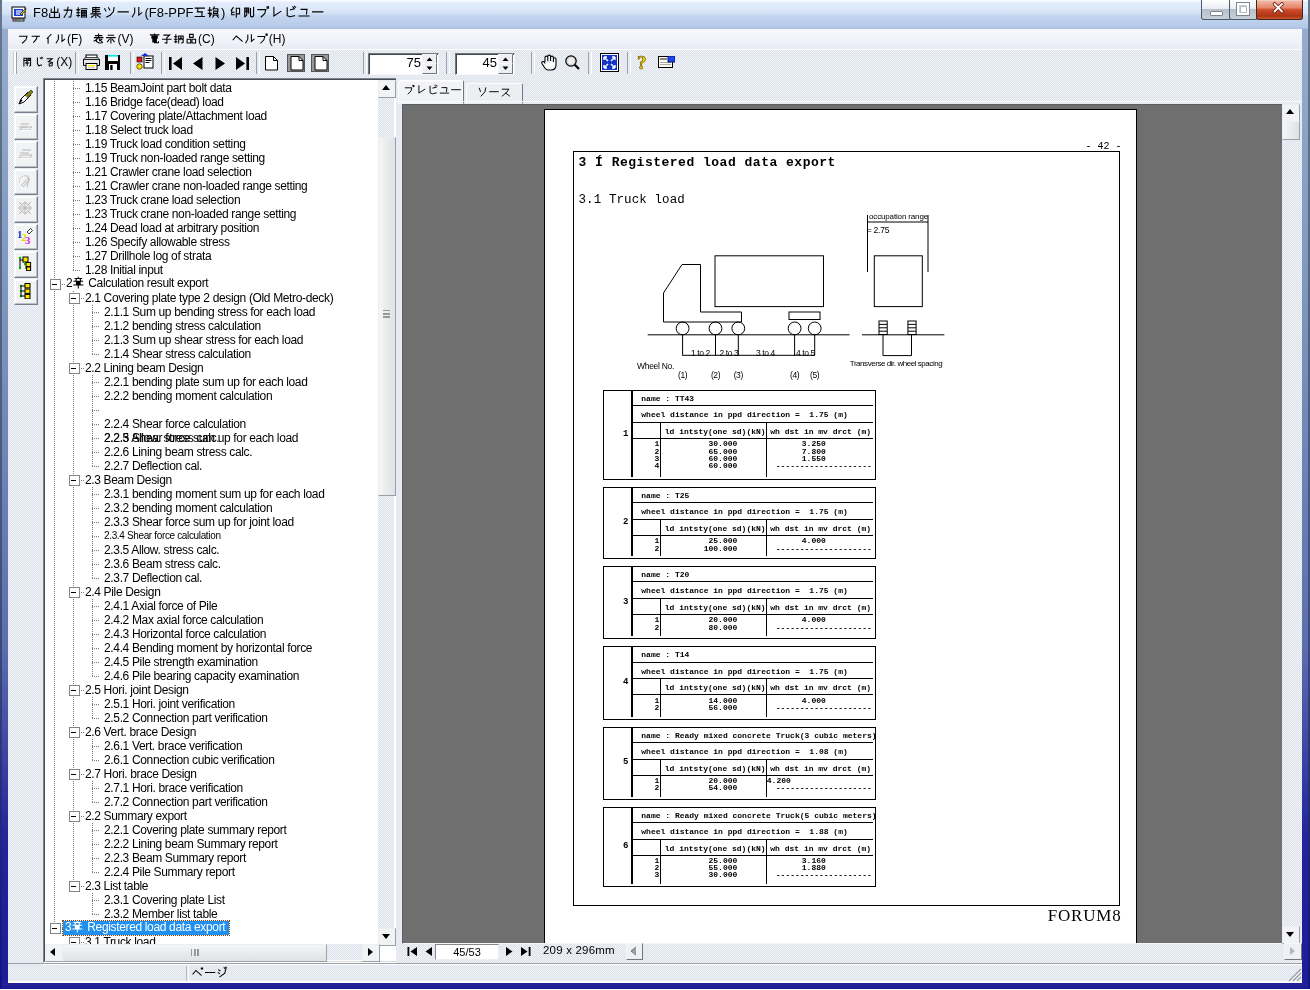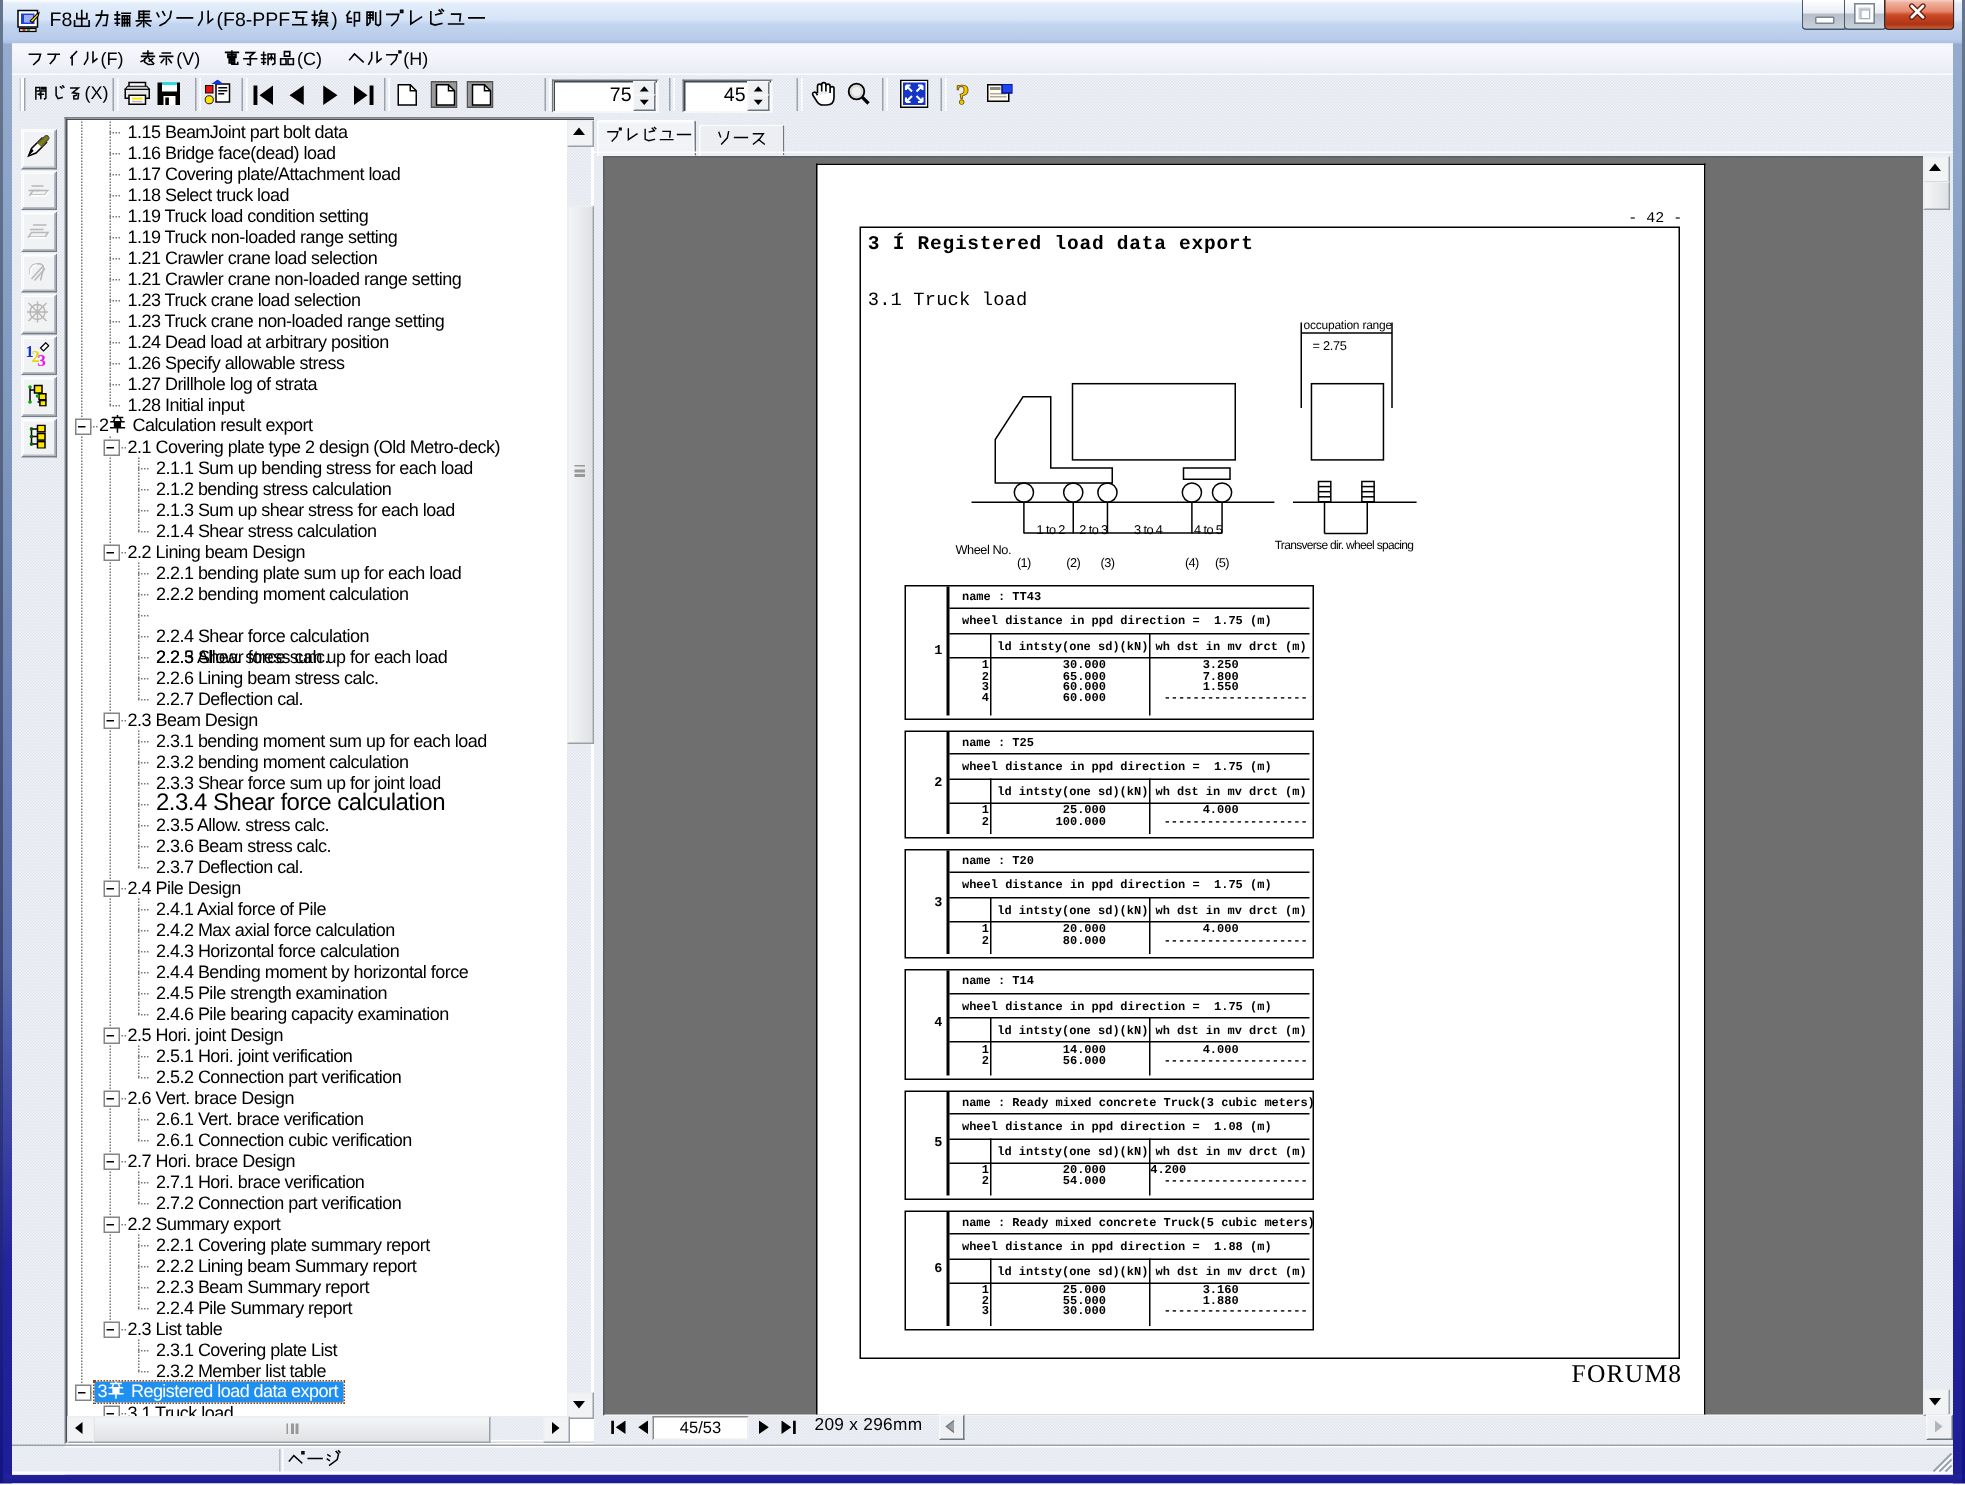--- a/index.html
+++ b/index.html
@@ -411,21 +411,21 @@
         <div style="position:absolute;left:1.5px;top:3.5px;width:5px;height:1px;background:#000;"></div>
       </div>
       <div style="position:absolute;left:85px;top:472.5px;height:14px;font-size:12px;line-height:14px;letter-spacing:-0.35px;white-space:nowrap;"><span style="white-space:pre">2.3 Beam Design</span></div>
       <div style="position:absolute;left:91.5px;top:493.5px;width:7.5px;height:1px;border-top:1px dotted #777;"></div>
       <div style="position:absolute;left:104px;top:486.5px;height:14px;font-size:12px;line-height:14px;letter-spacing:-0.35px;white-space:nowrap;"><span style="white-space:pre">2.3.1 bending moment sum up for each load</span></div>
       <div style="position:absolute;left:91.5px;top:507.5px;width:7.5px;height:1px;border-top:1px dotted #777;"></div>
       <div style="position:absolute;left:104px;top:500.5px;height:14px;font-size:12px;line-height:14px;letter-spacing:-0.35px;white-space:nowrap;"><span style="white-space:pre">2.3.2 bending moment calculation</span></div>
       <div style="position:absolute;left:91.5px;top:521.5px;width:7.5px;height:1px;border-top:1px dotted #777;"></div>
       <div style="position:absolute;left:104px;top:514.5px;height:14px;font-size:12px;line-height:14px;letter-spacing:-0.35px;white-space:nowrap;"><span style="white-space:pre">2.3.3 Shear force sum up for joint load</span></div>
       <div style="position:absolute;left:91.5px;top:535.5px;width:7.5px;height:1px;border-top:1px dotted #777;"></div>
-      <div style="position:absolute;left:104px;top:528.5px;height:14px;font-size:16px;line-height:14px;letter-spacing:-0.35px;white-space:nowrap;"><span style="white-space:pre">2.3.4 Shear force calculation</span></div>
+      <div style="position:absolute;left:104px;top:528.5px;height:14px;font-size:10px;line-height:14px;letter-spacing:-0.35px;white-space:nowrap;"><span style="white-space:pre">2.3.4 Shear force calculation</span></div>
       <div style="position:absolute;left:91.5px;top:549.5px;width:7.5px;height:1px;border-top:1px dotted #777;"></div>
       <div style="position:absolute;left:104px;top:542.5px;height:14px;font-size:12px;line-height:14px;letter-spacing:-0.35px;white-space:nowrap;"><span style="white-space:pre">2.3.5 Allow. stress calc.</span></div>
       <div style="position:absolute;left:91.5px;top:563.5px;width:7.5px;height:1px;border-top:1px dotted #777;"></div>
       <div style="position:absolute;left:104px;top:556.5px;height:14px;font-size:12px;line-height:14px;letter-spacing:-0.35px;white-space:nowrap;"><span style="white-space:pre">2.3.6 Beam stress calc.</span></div>
       <div style="position:absolute;left:91.5px;top:577.5px;width:7.5px;height:1px;border-top:1px dotted #777;"></div>
       <div style="position:absolute;left:104px;top:570.5px;height:14px;font-size:12px;line-height:14px;letter-spacing:-0.35px;white-space:nowrap;"><span style="white-space:pre">2.3.7 Deflection cal.</span></div>
       <div style="position:absolute;left:78px;top:591.5px;width:6px;height:1px;border-top:1px dotted #777;"></div>
       <div style="position:absolute;left:68.5px;top:587px;width:9px;height:9px;background:#fff;border:1px solid #848484;">
         <div style="position:absolute;left:1.5px;top:3.5px;width:5px;height:1px;background:#000;"></div>
       </div>
@@ -596,21 +596,21 @@
         <path d="M334 218.8 h8.2"></path>
         <path d="M334 222.2 h8.2"></path>
         <rect x="362.9" y="212" width="8.2" height="13.5" fill="#fff"></rect>
         <path d="M362.9 215.4 h8.2"></path>
         <path d="M362.9 218.8 h8.2"></path>
         <path d="M362.9 222.2 h8.2"></path>
         <path d="M317 225.8 H399.4"></path>
         <path d="M338 225.8 V246.6 M366.5 225.8 V246.6 M338 246.6 H366.5"></path>
       </svg>
       <div style="position:absolute;left:324px;top:102.5px;width:58px;height:9px;font-size:8px;text-align:center;line-height:9px;letter-spacing:-0.15px;background:#fff;white-space:nowrap;">occupation range</div>
-      <div style="position:absolute;left:330px;top:116.5px;width:46px;height:9px;font-size:8.5px;line-height:9px;letter-spacing:-0.2px;white-space:nowrap;">= 2.75</div>
+      <div style="position:absolute;left:310px;top:116.5px;width:46px;height:9px;font-size:8.5px;text-align:center;line-height:9px;letter-spacing:-0.2px;white-space:nowrap;">= 2.75</div>
       <div style="position:absolute;left:301px;top:249.5px;width:100px;height:9px;font-size:8px;text-align:center;line-height:9px;letter-spacing:-0.45px;white-space:nowrap;">Transverse  dir. wheel spacing</div>
       <div style="position:absolute;left:58.3px;top:280.8px;width:271px;height:88.5px;border:1px solid #000;"></div>
       <div style="position:absolute;left:86.3px;top:281.8px;width:2px;height:86.5px;background:#000;"></div>
       <div class="mono" style="position:absolute;left:59.3px;top:281.8px;width:24px;height:86.5px;font-size:9px;font-weight:700;display:flex;align-items:center;justify-content:flex-end;">1</div>
       <div class="mono" style="position:absolute;left:96.3px;top:284.8px;font-size:8px;font-weight:700;white-space:pre;">name : TT43</div>
       <div style="position:absolute;left:88.3px;top:296.3px;width:240px;height:1px;background:#000;"></div>
       <div class="mono" style="position:absolute;left:96.3px;top:301.3px;font-size:8px;font-weight:700;white-space:pre;">wheel distance in ppd direction =  1.75 (m)</div>
       <div style="position:absolute;left:88.3px;top:312.8px;width:240px;height:1px;background:#000;"></div>
       <div style="position:absolute;left:115.3px;top:312.8px;width:1px;height:55.5px;background:#000;"></div>
       <div style="position:absolute;left:220.8px;top:312.8px;width:1px;height:55.5px;background:#000;"></div>

